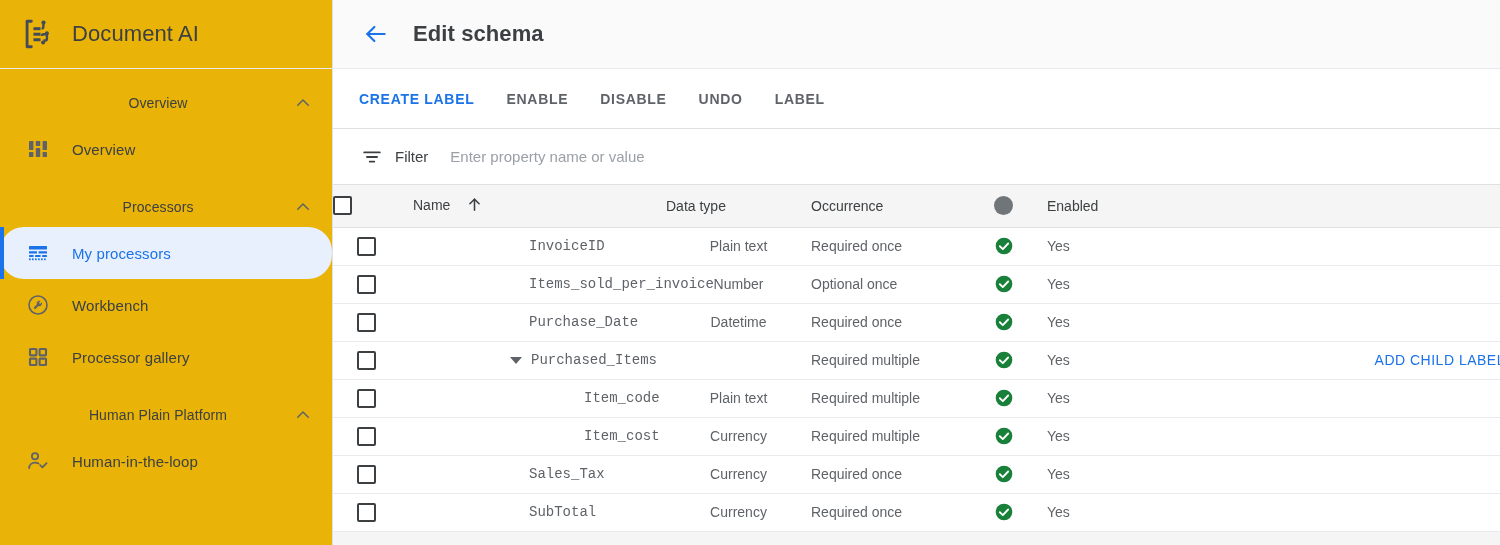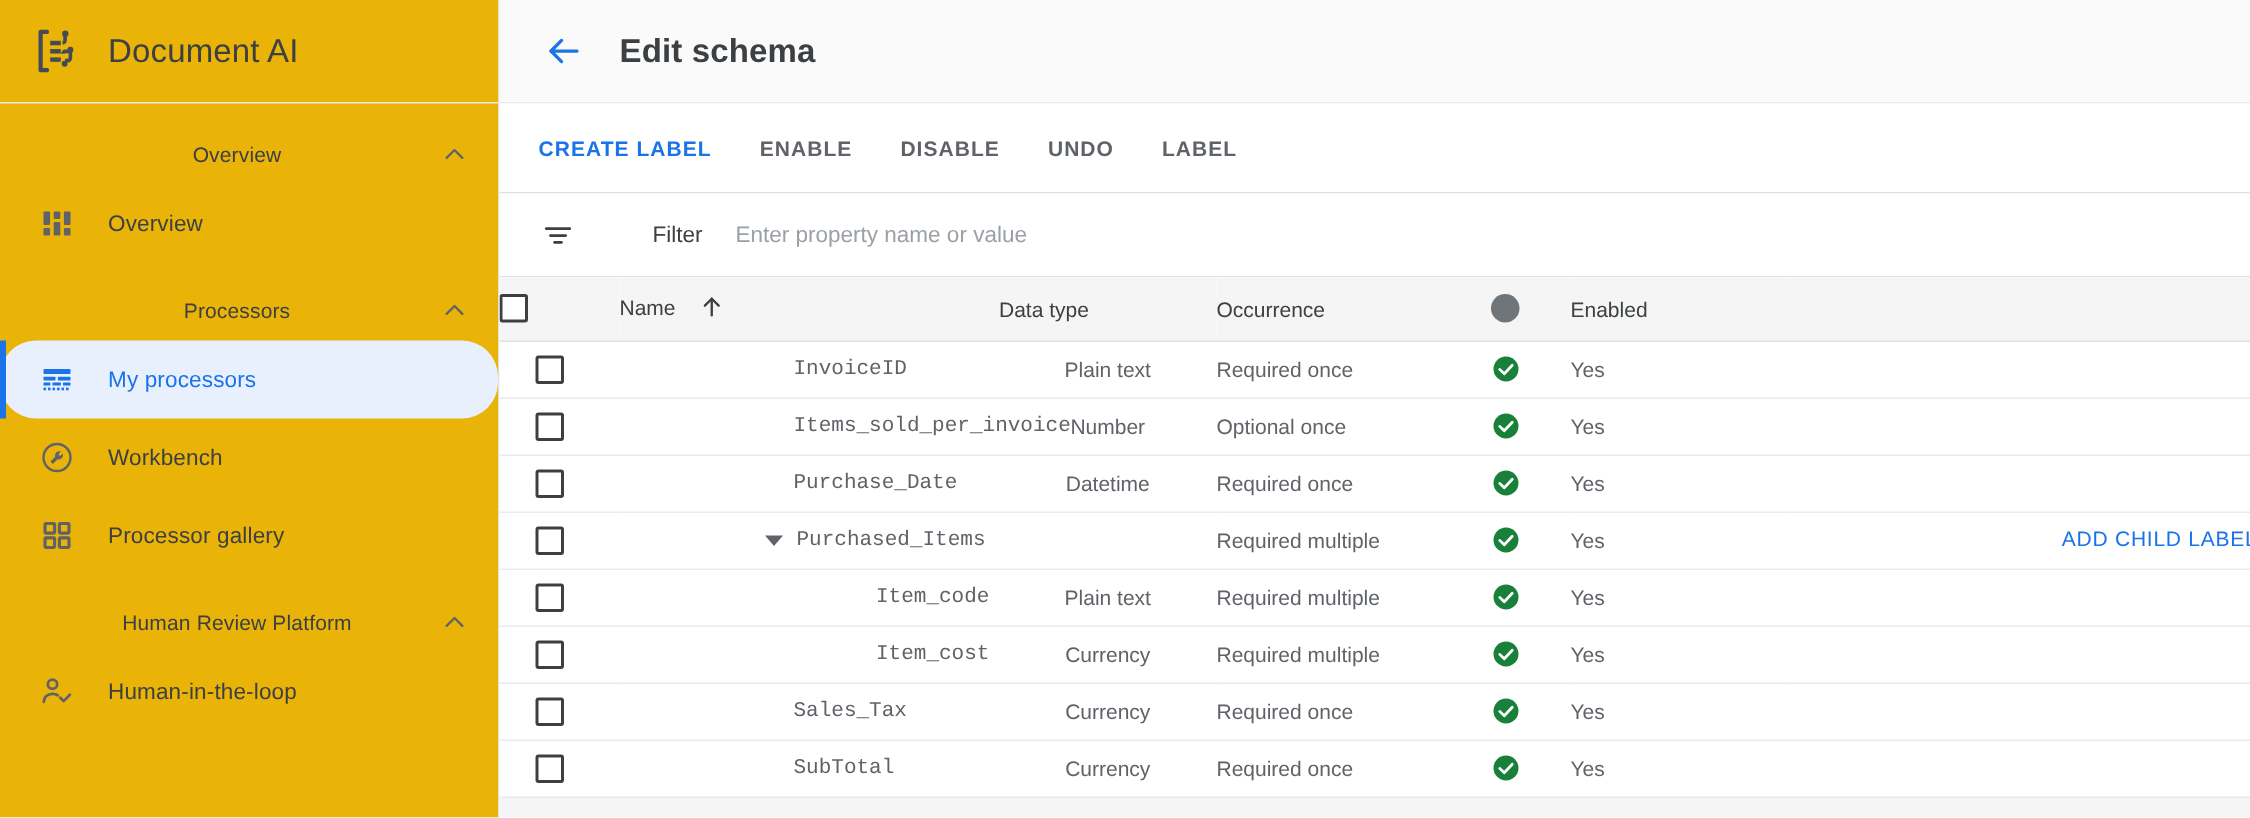--- a/index.html
+++ b/index.html
@@ -76,21 +76,21 @@
     font-family: "Liberation Sans", sans-serif;
   }
   .tb-btn.primary { color: #1a73e8; }
 
   .filter-bar {
     height: 56px; flex: 0 0 56px; display: flex; align-items: center;
     padding-left: 28px; gap: 12px; border-bottom: 1px solid #e0e0e0;
     background: #fff;
   }
   .filter-icon { width: 22px; height: 22px; color: #3c4043; }
-  .filter-label { font-size: 15px; color: #3c4043; margin-left: 40px; }
+  .filter-label { font-size: 15px; color: #3c4043; }
   .filter-input {
     border: 0; outline: 0; font-size: 15px; color: #3c4043;
     background: transparent; width: 640px; margin-left: 10px;
     font-family: "Liberation Sans", sans-serif;
   }
   .filter-input::placeholder { color: #9aa0a6; }
 
   
   .table-wrap { flex: 1; overflow: hidden; background: #fff; }
   table.schema { width: 100%; border-collapse: collapse; table-layout: fixed; }
@@ -241,21 +241,21 @@
             <rect x="4" y="13.6" width="6.4" height="6.4" rx="0.6"></rect>
               <rect x="13.6" y="13.6" width="6.4" height="6.4" rx="0.6"></rect>
           </svg>
         </span>
         <span class="nav-label">Processor gallery</span>
       </div>
 
       <div class="group-spacer"></div>
 
       <div class="nav-group-header">
-        <span class="nav-group-label">Human Review Platform</span>
+        <span class="nav-group-label">Human Plain Platform</span>
         <span class="chev">
           <svg viewBox="0 0 24 24" width="18" height="18" fill="none" stroke="#5f6368" stroke-width="2" stroke-linecap="round" stroke-linejoin="round">
               <polyline points="5 15 12 8 19 15"></polyline>
             </svg>
         </span>
       </div>
       <div class="nav-item">
         <span class="nav-icon">
           <svg viewBox="0 0 24 24" width="24" height="24" fill="none" stroke="#5f6368" stroke-width="1.8" stroke-linecap="round" stroke-linejoin="round">
             <circle cx="9" cy="7.2" r="3.1"></circle>

